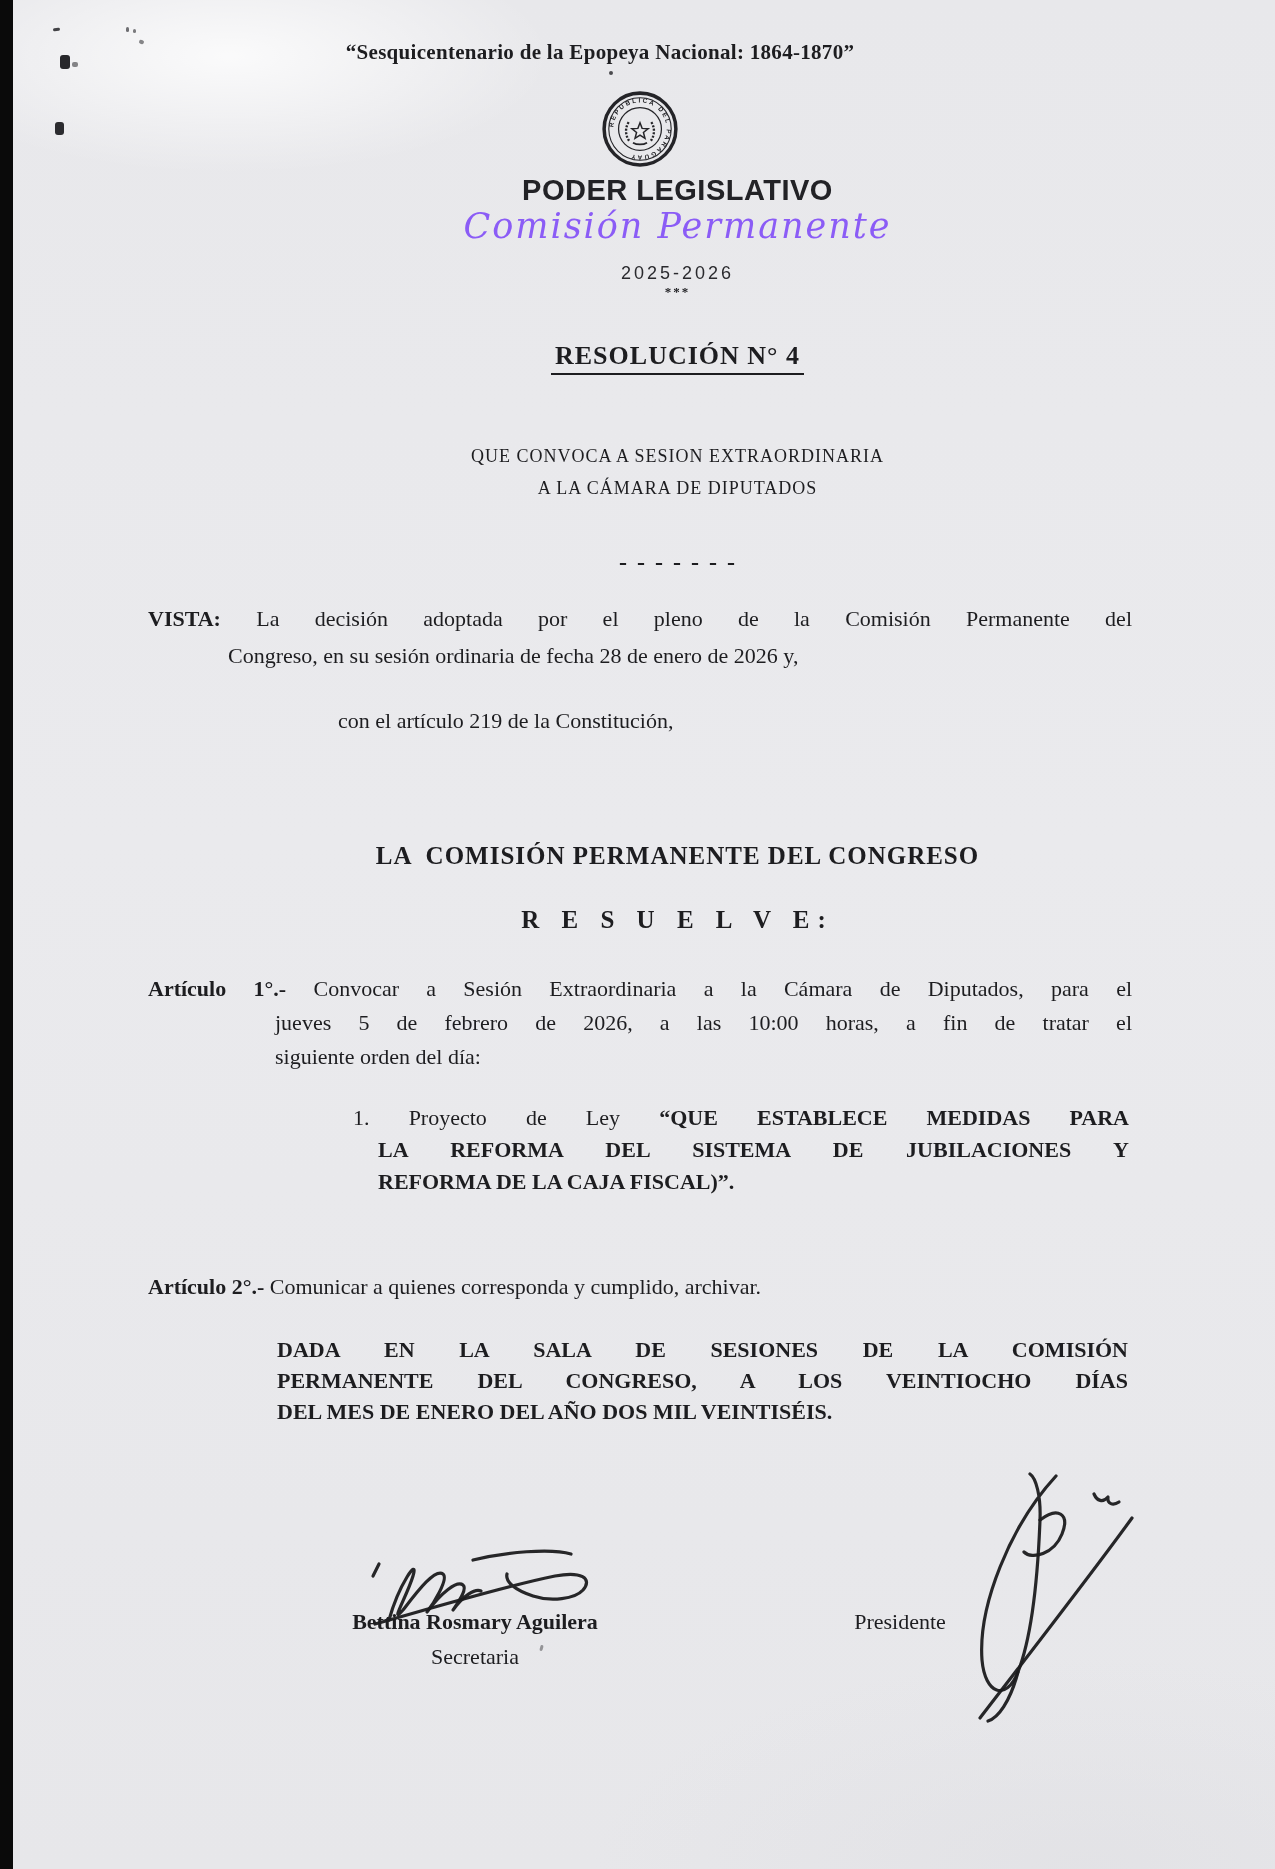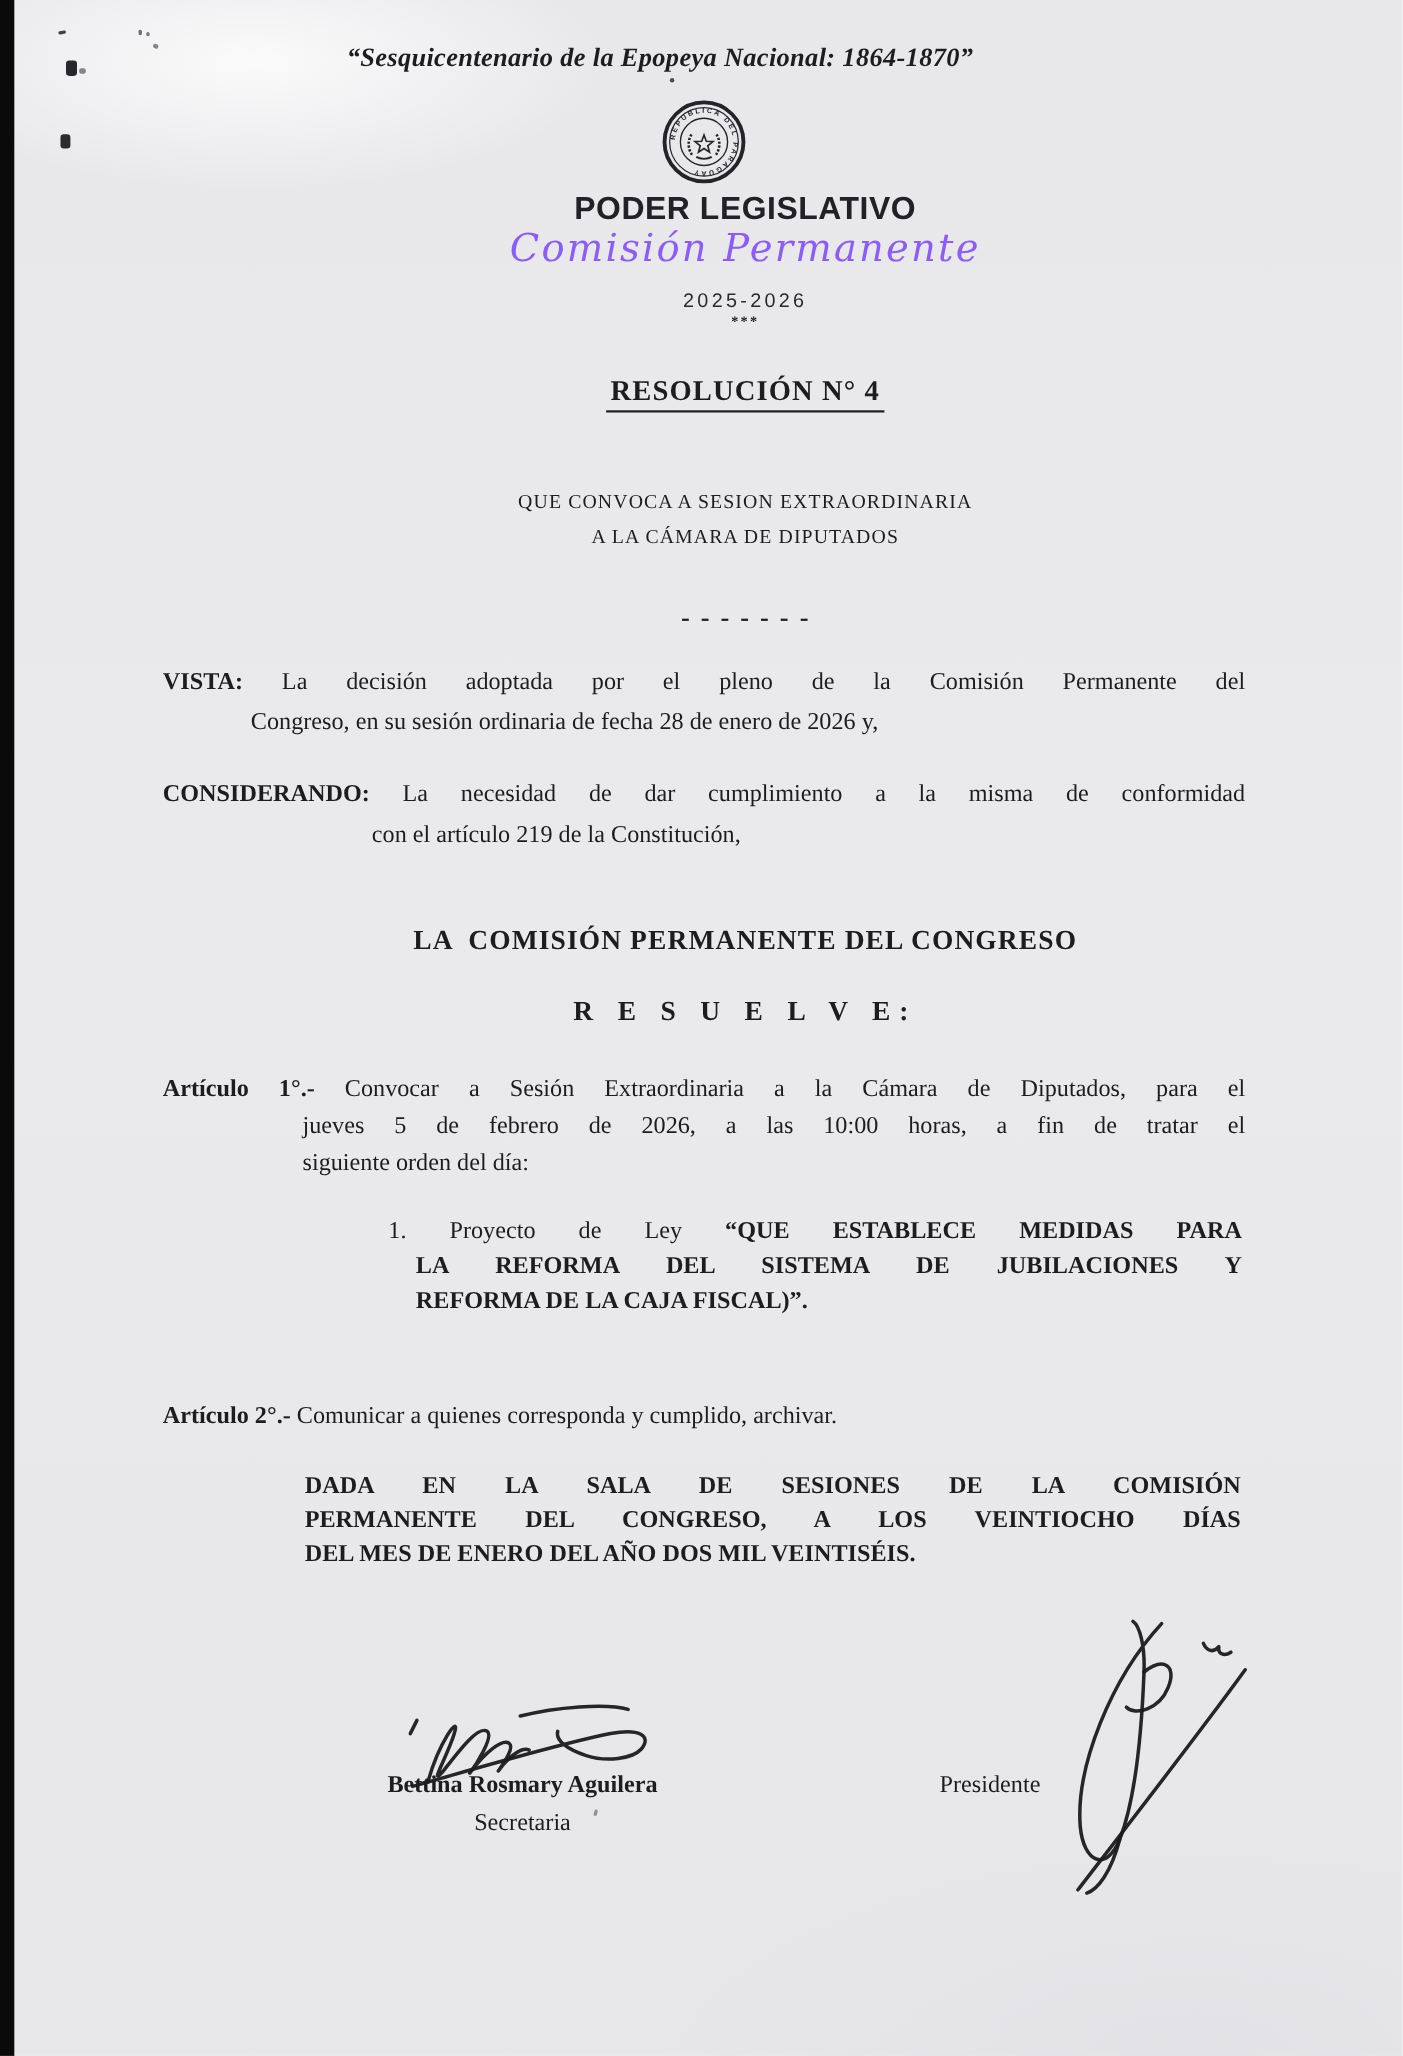--- a/index.html
+++ b/index.html
@@ -14,21 +14,21 @@
   }
   .abs{position:absolute;}
   .b{font-weight:bold;}
   .ctr{left:0;width:1275px;text-align:center;margin-left:40px;}
   .pre{white-space:pre;}
   
   .scanbar{left:0;top:0;width:13px;height:1869px;background:#0a0a0a;}
   
   .speck{position:absolute;background:#16161a;border-radius:2px;}
   
-  .motto{top:40px;left:0;width:1200px;text-align:center;font-size:24px;font-weight:bold;font-style:italic;letter-spacing:.3px;}
+  .motto{top:40px;left:0;width:1200px;text-align:center;font-size:21px;font-weight:bold;letter-spacing:.3px;}
   .institution{top:174px;font-family:"Liberation Sans",sans-serif;font-size:29px;font-weight:bold;letter-spacing:.5px;color:#222226;}
   .script{top:206px;font-size:35px;font-style:italic;font-family:"DejaVu Serif",serif;letter-spacing:2px;color:#8b5cf6;}
   .period{top:263px;font-family:"Liberation Sans",sans-serif;font-size:18px;letter-spacing:3px;color:#2a2a2e;}
   .stars{top:284px;font-size:13px;font-weight:bold;letter-spacing:2px;}
   .restitle-row{top:341px;}
   .restitle{display:inline-block;font-size:26px;font-weight:bold;letter-spacing:1px;border-bottom:2.5px solid #1d1d20;padding:0 4px 2px 4px;}
   .subject{top:440px;font-size:18px;font-weight:normal;letter-spacing:1px;line-height:32px;}
   .dashes{top:549px;font-size:24px;font-weight:bold;letter-spacing:1px;word-spacing:2px;}
   
   .col{left:148px;width:984px;}
@@ -98,24 +98,20 @@
 
 <div class="abs col para lh37" style="top:600px;">
   <div class="jline">
     <span class="b">VISTA:</span>
     <span>La decisión adoptada por el pleno de la Comisión Permanente del</span>
   </div>
   <div class="ind80">Congreso, en su sesión ordinaria de fecha 28 de enero de 2026 y,</div>
 </div>
 
 <div class="abs col para lh37" style="top:702px;">
-  <div class="jline">
-    <span class="b">CONSIDERANDO:</span>
-    <span>La necesidad de dar cumplimiento a la misma de conformidad</span>
-  </div>
   <div class="ind190">con el artículo 219 de la Constitución,</div>
 </div>
 
 <div class="abs ctr heading1 pre">LA  COMISIÓN PERMANENTE DEL CONGRESO</div>
 <div class="abs ctr resuelve pre">R E S U E L V E:</div>
 
 <div class="abs col para lh34" style="top:972px;">
   <div class="jline">
     <span class="b">Artículo 1°.-</span>
     <span>Convocar a Sesión Extraordinaria a la Cámara de Diputados, para el</span>

